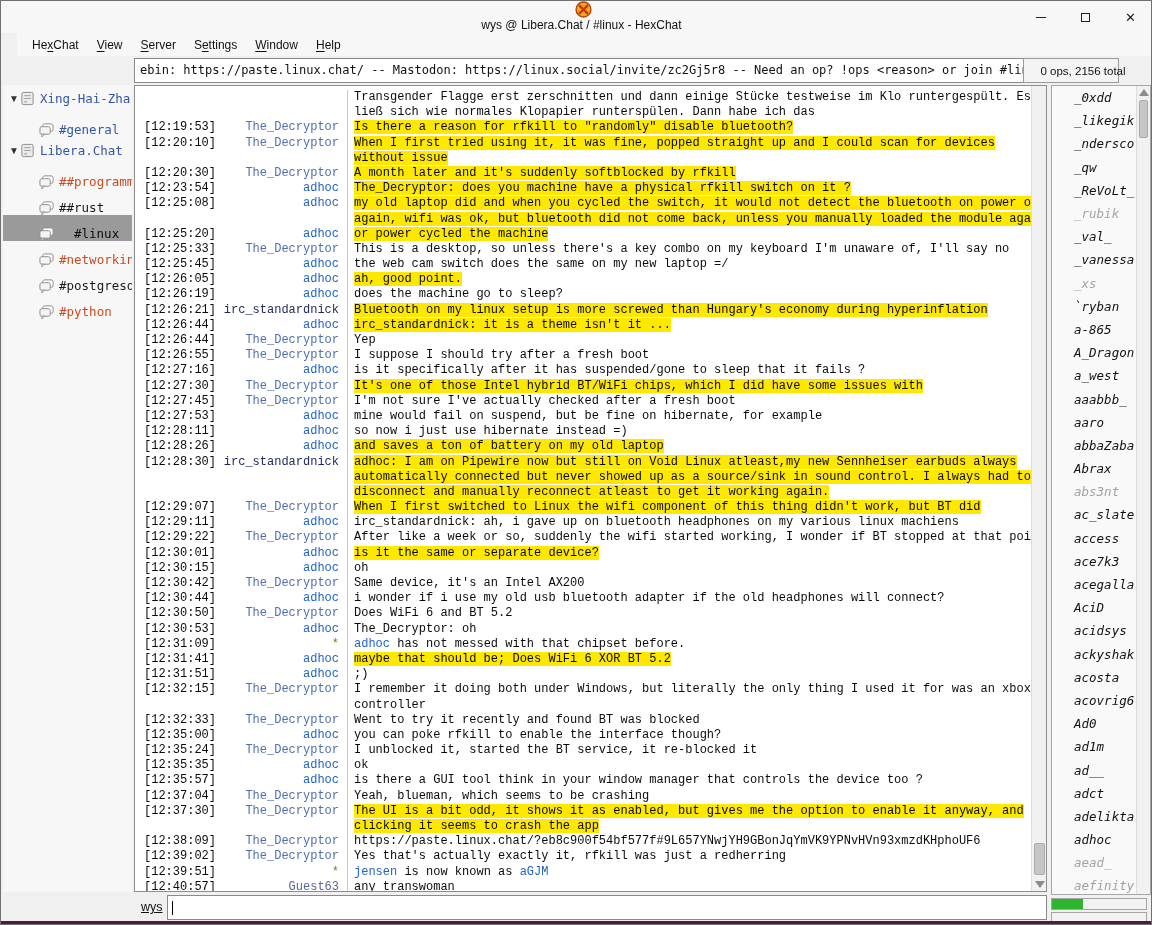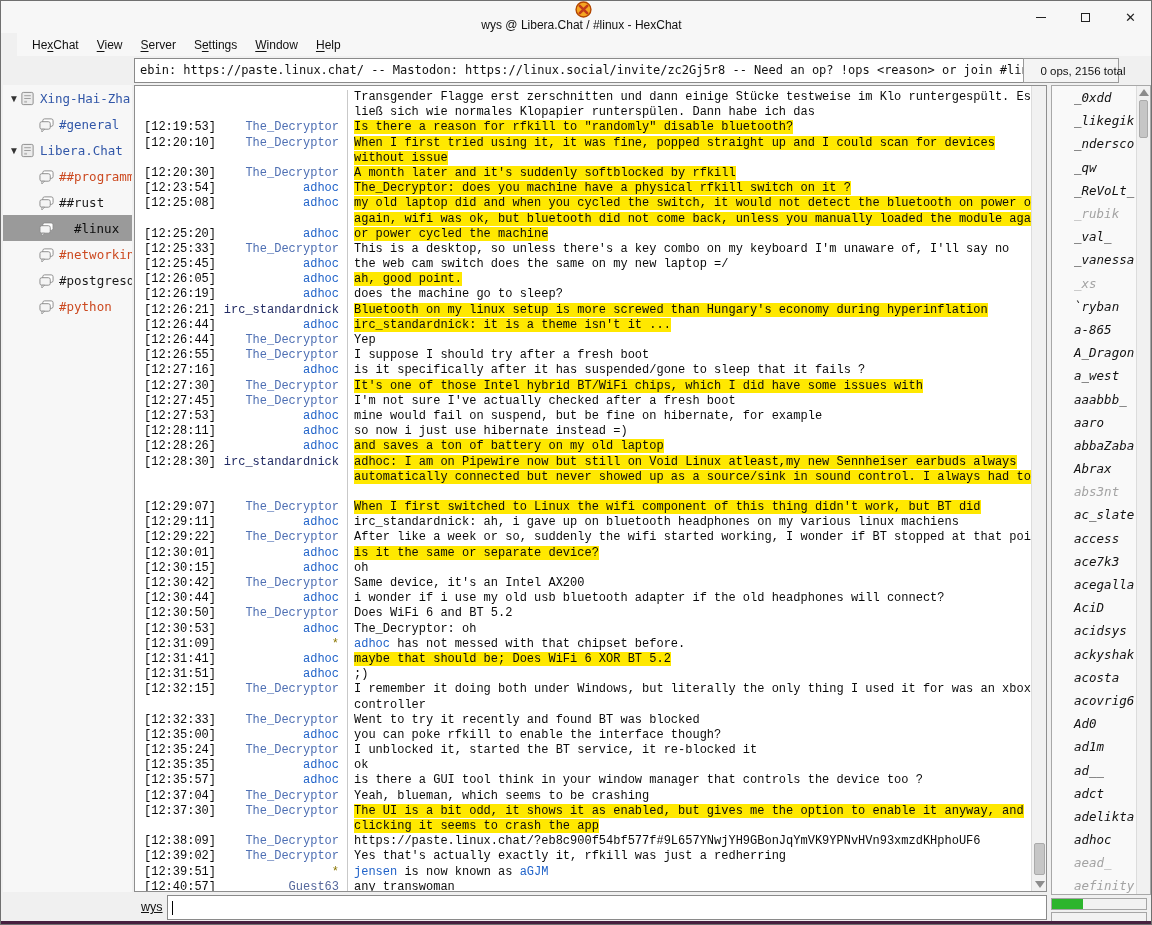--- a/index.html
+++ b/index.html
@@ -29,21 +29,21 @@
 
   
   #topic-entry { position:absolute; left:133px; top:57px; width:912px; height:25px; background:#fff; border:1px solid #8a8a8a; font-size:12px; color:#111; padding:4px 5px 0 5px; white-space:nowrap; overflow:hidden; }
   #ops-box { position:absolute; left:1022px; top:57px; width:96px; height:25px; background:#f4f4f4; border:1px solid #9a9a9a; font-size:11.5px; color:#111; display:flex; align-items:center; justify-content:center; white-space:nowrap;padding-left:24px; }
 
   
   #tree { position:absolute; left:2px; top:84px; width:129px; height:807px; background:#f7f7f7; overflow:hidden; }
   .tree-row { position:relative; height:26px; display:flex; align-items:center; font-size:12.5px; white-space:nowrap; overflow:hidden; }
   .tree-row .arrow { width:11px; height:11px; margin-left:6px; color:#333; font-size:10px; line-height:11px; }
   .tree-row.network .label { margin-left:5px; }
-  .tree-row.channel { padding-left:36px; }
+  .tree-row.channel { padding-left:36px;align-items:flex-end; }
   .tree-row.channel .label { margin-left:5px; }
   .tree-row.selected { background:#9a9a9a; }
   .tree-row.selected .label { color:#0c0c0c;margin-left:20px; }
   .ticon { flex:0 0 auto; }
 
   
   #chatwrap { position:absolute; left:133px; top:84px; width:913px; height:807px; background:#ffffff; border:1px solid #8e8e8e; overflow:hidden; }
   #chatlines { position:absolute; left:0; top:4px; width:896px; }
   .cline { height:15.2px; display:flex; white-space:pre; font-size:12px; line-height:15.2px;font-family:Liberation Mono, monospace; }
   .cline .ts { width:82px; padding-left:9px; color:#0a0a0a; flex:0 0 auto; }
@@ -210,21 +210,21 @@
       <div class="cline"><span class="ts">[12:26:44]</span><span class="nick" style="color: rgb(78, 111, 179);">The_Decryptor</span><span class="gutter"></span><span class="msg">Yep</span></div>
       <div class="cline"><span class="ts">[12:26:55]</span><span class="nick" style="color: rgb(78, 111, 179);">The_Decryptor</span><span class="gutter"></span><span class="msg">I suppose I should try after a fresh boot</span></div>
       <div class="cline"><span class="ts">[12:27:16]</span><span class="nick" style="color: rgb(31, 98, 201);">adhoc</span><span class="gutter"></span><span class="msg">is it specifically after it has suspended/gone to sleep that it fails ?</span></div>
       <div class="cline"><span class="ts">[12:27:30]</span><span class="nick" style="color: rgb(78, 111, 179);">The_Decryptor</span><span class="gutter"></span><span class="msg"><span class="hl">It's one of those Intel hybrid BT/WiFi chips, which I did have some issues with</span></span></div>
       <div class="cline"><span class="ts">[12:27:45]</span><span class="nick" style="color: rgb(78, 111, 179);">The_Decryptor</span><span class="gutter"></span><span class="msg">I'm not sure I've actually checked after a fresh boot</span></div>
       <div class="cline"><span class="ts">[12:27:53]</span><span class="nick" style="color: rgb(31, 98, 201);">adhoc</span><span class="gutter"></span><span class="msg">mine would fail on suspend, but be fine on hibernate, for example</span></div>
       <div class="cline"><span class="ts">[12:28:11]</span><span class="nick" style="color: rgb(31, 98, 201);">adhoc</span><span class="gutter"></span><span class="msg">so now i just use hibernate instead =)</span></div>
       <div class="cline"><span class="ts">[12:28:26]</span><span class="nick" style="color: rgb(31, 98, 201);">adhoc</span><span class="gutter"></span><span class="msg"><span class="hl">and saves a ton of battery on my old laptop</span></span></div>
       <div class="cline"><span class="ts">[12:28:30]</span><span class="nick" style="color: rgb(32, 42, 99);">irc_standardnick</span><span class="gutter"></span><span class="msg"><span class="hl">adhoc: I am on Pipewire now but still on Void Linux atleast,my new Sennheiser earbuds always</span></span></div>
       <div class="cline"><span class="ts"></span><span class="nick" style="color: rgb(32, 42, 99);"></span><span class="gutter"></span><span class="msg"><span class="hl">automatically connected but never showed up as a source/sink in sound control. I always had to</span></span></div>
-      <div class="cline"><span class="ts"></span><span class="nick" style="color: rgb(32, 42, 99);"></span><span class="gutter"></span></div>
+      <div class="cline"><span class="ts"></span><span class="nick" style="color: rgb(32, 42, 99);"></span><span class="gutter"></span><span class="msg"><span class="hl">disconnect and manually reconnect atleast to get it working again.</span></span></div>
       <div class="cline"><span class="ts">[12:29:07]</span><span class="nick" style="color: rgb(78, 111, 179);">The_Decryptor</span><span class="gutter"></span><span class="msg"><span class="hl">When I first switched to Linux the wifi component of this thing didn't work, but BT did</span></span></div>
       <div class="cline"><span class="ts">[12:29:11]</span><span class="nick" style="color: rgb(31, 98, 201);">adhoc</span><span class="gutter"></span><span class="msg">irc_standardnick: ah, i gave up on bluetooth headphones on my various linux machiens</span></div>
       <div class="cline"><span class="ts">[12:29:22]</span><span class="nick" style="color: rgb(78, 111, 179);">The_Decryptor</span><span class="gutter"></span><span class="msg">After like a week or so, suddenly the wifi started working, I wonder if BT stopped at that point</span></div>
       <div class="cline"><span class="ts">[12:30:01]</span><span class="nick" style="color: rgb(31, 98, 201);">adhoc</span><span class="gutter"></span><span class="msg"><span class="hl">is it the same or separate device?</span></span></div>
       <div class="cline"><span class="ts">[12:30:15]</span><span class="nick" style="color: rgb(31, 98, 201);">adhoc</span><span class="gutter"></span><span class="msg">oh</span></div>
       <div class="cline"><span class="ts">[12:30:42]</span><span class="nick" style="color: rgb(78, 111, 179);">The_Decryptor</span><span class="gutter"></span><span class="msg">Same device, it's an Intel AX200</span></div>
       <div class="cline"><span class="ts">[12:30:44]</span><span class="nick" style="color: rgb(31, 98, 201);">adhoc</span><span class="gutter"></span><span class="msg">i wonder if i use my old usb bluetooth adapter if the old headphones will connect?</span></div>
       <div class="cline"><span class="ts">[12:30:50]</span><span class="nick" style="color: rgb(78, 111, 179);">The_Decryptor</span><span class="gutter"></span><span class="msg">Does WiFi 6 and BT 5.2</span></div>
       <div class="cline"><span class="ts">[12:30:53]</span><span class="nick" style="color: rgb(31, 98, 201);">adhoc</span><span class="gutter"></span><span class="msg">The_Decryptor: oh</span></div>
       <div class="cline"><span class="ts">[12:31:09]</span><span class="nick" style="color: rgb(138, 117, 0);">*</span><span class="gutter"></span><span class="msg"><span style="color: rgb(31, 98, 201);">adhoc</span><span> has not messed with that chipset before.</span></span></div>

